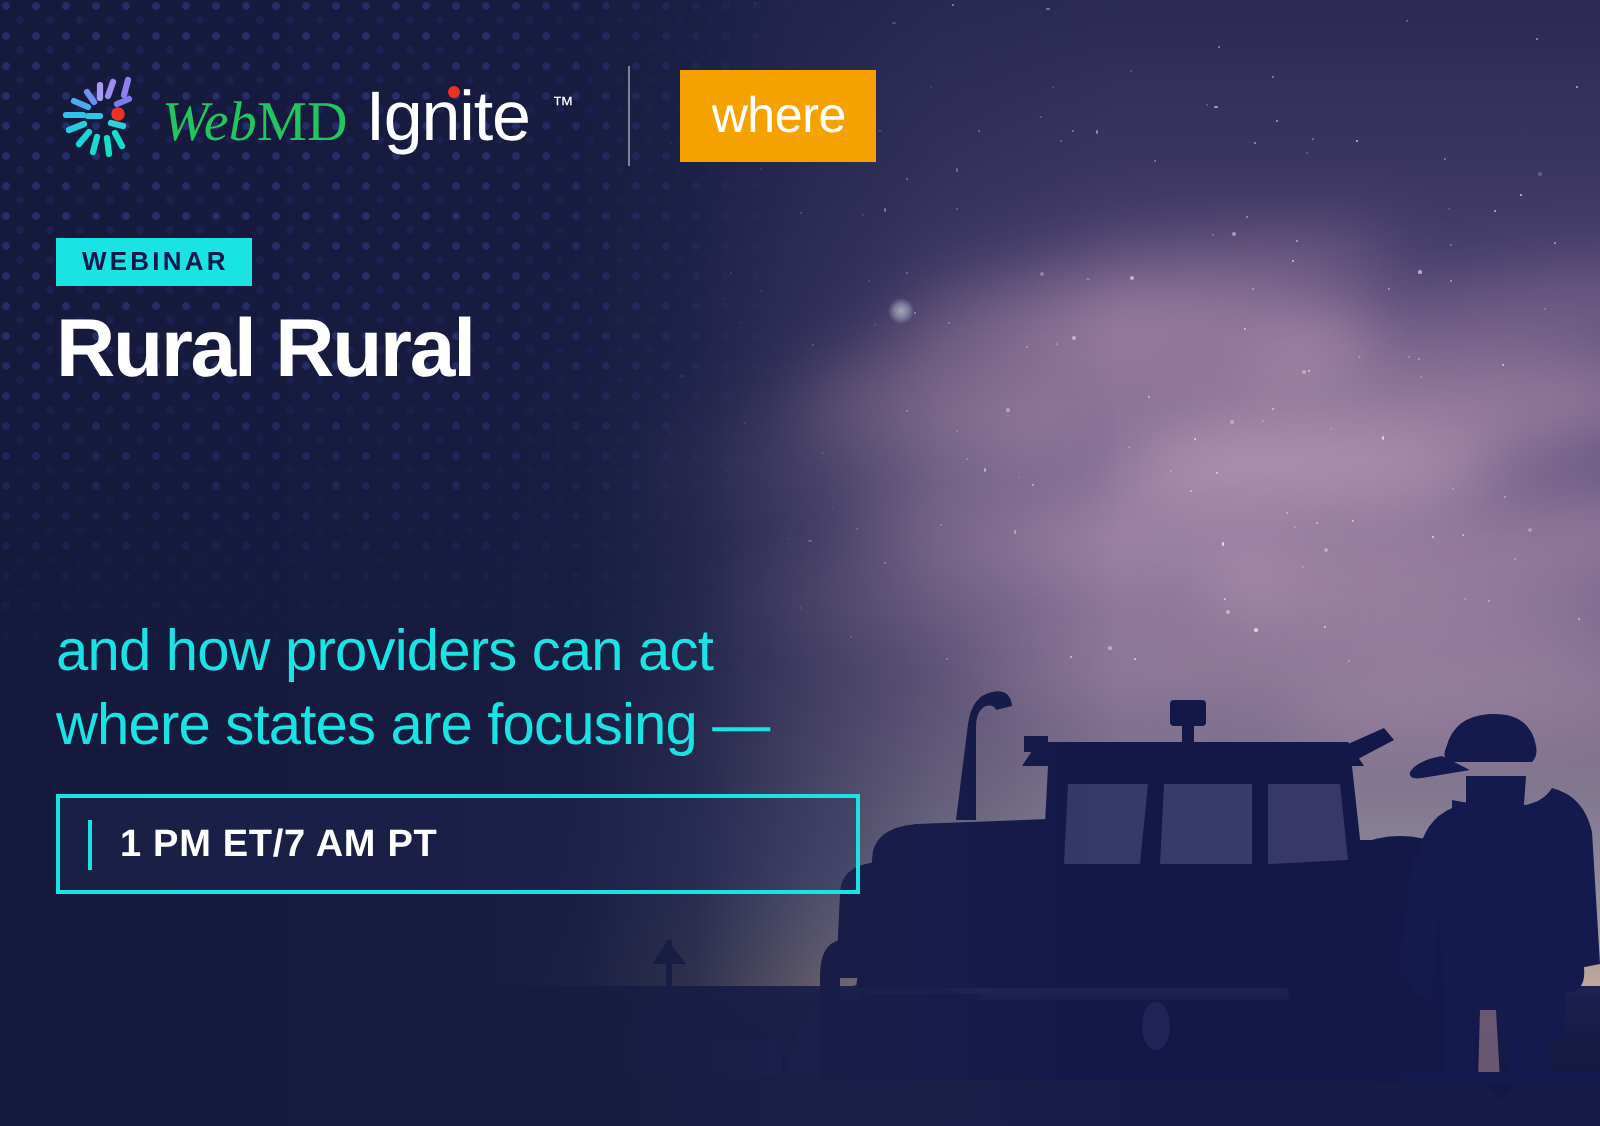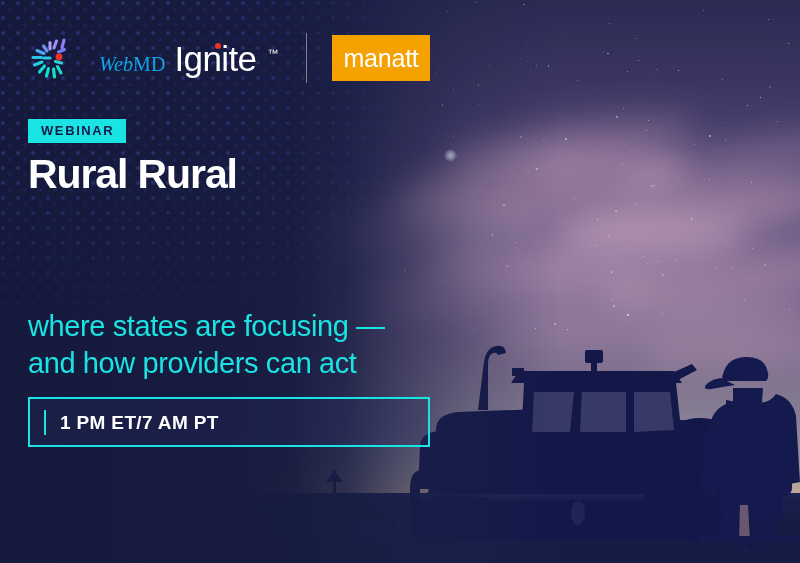--- a/index.html
+++ b/index.html
@@ -91,22 +91,22 @@
 
   
   .fg{ position:absolute; left:0; top:0; width:800px; height:563px; }
 
   
   .header{ position:absolute; left:28px; top:33px; display:flex; align-items:center; height:50px; }
   .ignite-logo{ display:flex; align-items:center; gap:11px; }
   .spark{ width:42px; height:44px; display:block; }
   .wordmark{ display:flex; align-items:baseline; }
   .webmd{
-    font-family:"Liberation Serif", serif; font-size:20px; color:#0ea5e9;
-    letter-spacing:.1px; line-height:1;margin-left:18px;
+    font-family:"Liberation Serif", serif; font-size:28px; color:#22c55e;
+    letter-spacing:.1px; line-height:1;
   }
   .webmd .ital{ font-style:italic; }
   .ignite-word{
     position:relative; font-family:"Liberation Sans", sans-serif; font-weight:400;
     font-size:35px; color:#fff; letter-spacing:-.6px; line-height:1; margin-left:9px;
   }
   .idot{
     position:absolute; width:6px; height:6px; border-radius:50%; background:#ef3024;
     left:41px; top:2px;
   }
@@ -466,33 +466,33 @@
           <span>Ignite</span>
           <span class="idot"></span>
           <span class="tm">™</span>
         </span>
       </div>
     </div>
 
     <div class="divider-v"></div>
 
     <div class="manatt">
-      <span>manatt</span>
+      <span>where</span>
     </div>
   </div>
 
   <div class="badge">WEBINAR</div>
 
   <div class="headline">
     <div>Rural Rural</div>
   </div>
 
   <div class="subhead">
+    <div>and how providers can act</div>
     <div>where states are focusing —</div>
-    <div>and how providers can act</div>
   </div>
 
   <div class="datebox">
     <span class="sep"></span>
     <span class="tm2">1 PM ET/7 AM PT</span>
   </div>
 
 </div>
 
 </body></html>

